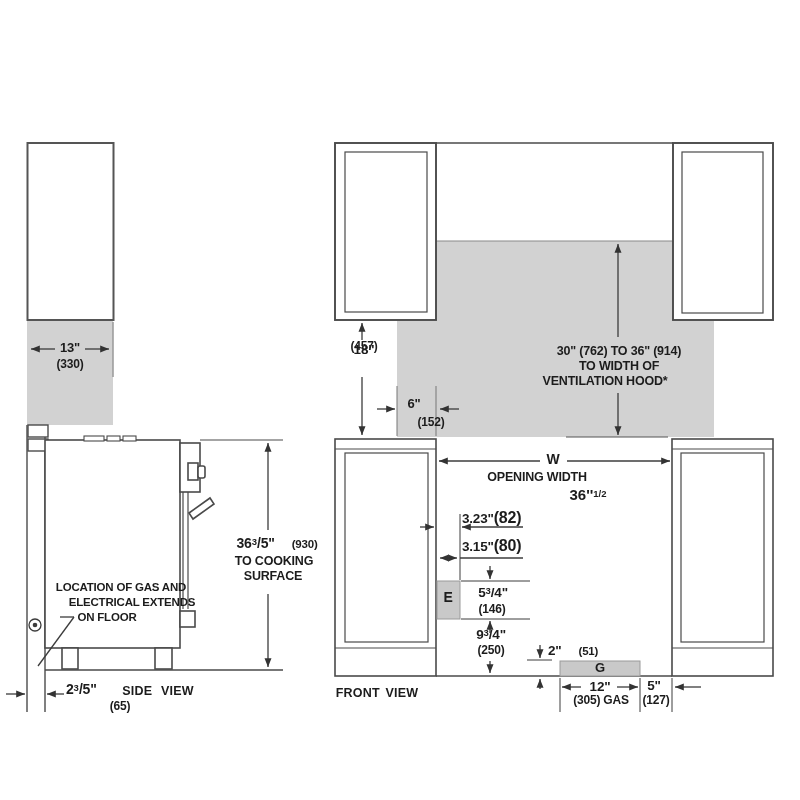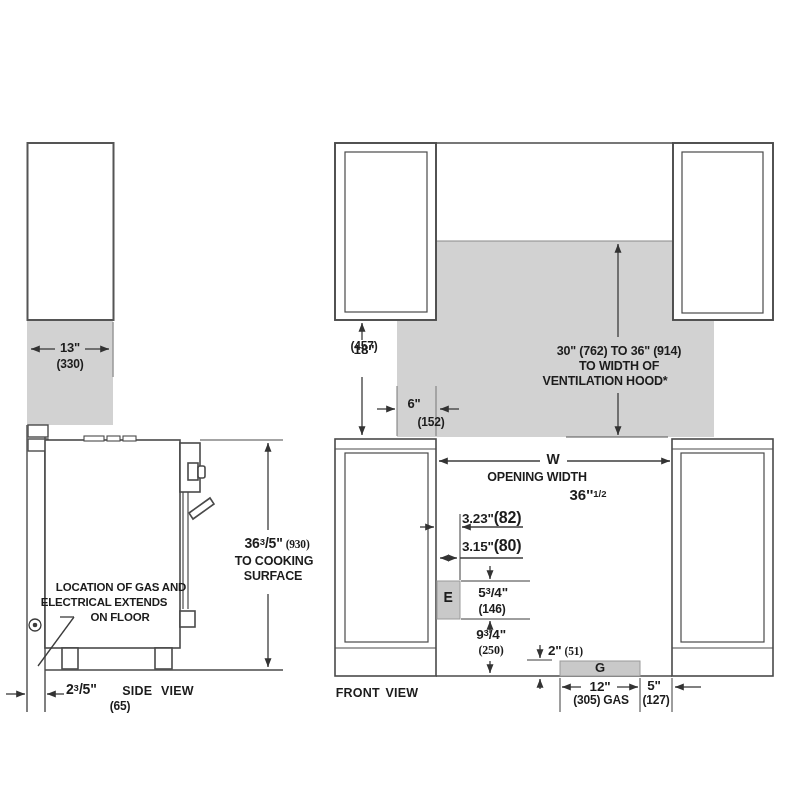--- a/index.html
+++ b/index.html
@@ -9,21 +9,21 @@
   .lbl{position:absolute;font-weight:700;color:#1c1c1c;white-space:nowrap;
        letter-spacing:-0.2px;line-height:1.12;font-size:13px;}
   .ctr{transform:translateX(-50%);}
   .f115{font-size:11.5px;}
   .f12{font-size:12px;}
   .f125{font-size:12.5px;}
   .f13{font-size:13px;}
   .f135{font-size:13.5px;}
   .f14{font-size:14px;}
   .f15{font-size:15px;letter-spacing:0;}
-  .mm{font-size:11.5px;margin-left:3px;font-family:Liberation Serif, serif;}
+  .mm{font-size:11.5px;margin-left:17px;}
   .mm0{font-size:16px;}
   sup{font-size:9.5px;vertical-align:3.5px;letter-spacing:0;}
   .ws{word-spacing:5px;letter-spacing:0.2px;text-align:center;}
 </style>
 </head>
 <body>
 
 <div id="canvas">
 
   <svg id="art" width="800" height="800" viewBox="0 0 800 800">
@@ -170,22 +170,22 @@
   </svg>
 
   <div class="lbl ctr f13" style="left:70px;top:341px;">13"</div>
   <div class="lbl ctr f12" style="left:70px;top:358px;">(330)</div>
 
   <div class="lbl ctr f14" style="left:277px;top:536px;"><span>36</span><sup>3</sup><span>/5"</span><span class="mm">(930)</span></div>
   <div class="lbl ctr f125" style="left:274px;top:554px;">TO COOKING</div>
   <div class="lbl ctr f125" style="left:273px;top:569px;text-align:center;">SURFACE</div>
 
   <div class="lbl ctr f115" style="left:121px;top:581px;text-align:center;">LOCATION OF GAS AND</div>
-  <div class="lbl ctr f115" style="left:104px;top:596px;">ELECTRICAL EXTENDS</div>
-  <div class="lbl ctr f115" style="left:120px;top:611px;">ON FLOOR</div>
+  <div class="lbl ctr f115" style="left:132px;top:596px;">ELECTRICAL EXTENDS</div>
+  <div class="lbl ctr f115" style="left:107px;top:611px;">ON FLOOR</div>
 
   <div class="lbl f14" style="left:66px;top:682px;"><span>2</span><sup>3</sup><span>/5"</span></div>
   <div class="lbl ctr f12" style="left:85px;top:700px;margin-left:35px;">(65)</div>
   <div class="lbl ctr f125 ws" style="left:158px;top:684px;">SIDE VIEW</div>
 
   <div class="lbl ctr f135" style="left:364px;top:342px;">18"</div>
   <div class="lbl ctr f12" style="left:364px;top:340px;">(457)</div>
 
   <div class="lbl ctr f125" style="left:619px;top:344px;">30" (762) TO 36" (914)</div>
   <div class="lbl ctr f125" style="left:619px;top:359px;">TO WIDTH OF</div>
@@ -198,21 +198,21 @@
   <div class="lbl ctr f125" style="left:537px;top:470px;">OPENING WIDTH</div>
   <div class="lbl ctr f15" style="left:588px;top:487px;"><span>36''</span><sup>1/2</sup></div>
 
   <div class="lbl f135" style="left:462px;top:509px;"><span>3.23"</span><span class="mm0">(82)</span></div>
   <div class="lbl f135" style="left:462px;top:537px;"><span>3.15"</span><span class="mm0">(80)</span></div>
 
   <div class="lbl ctr f14" style="left:448px;top:590px;">E</div>
   <div class="lbl ctr f135" style="left:493px;top:585px;"><span>5</span><sup>3</sup><span>/4"</span></div>
   <div class="lbl ctr f12" style="left:492px;top:603px;">(146)</div>
   <div class="lbl ctr f135" style="left:491px;top:627px;"><span>9</span><sup>3</sup><span>/4"</span></div>
-  <div class="lbl ctr f12" style="left:491px;top:644px;font-family:Liberation Serif, serif;">(250)</div>
+  <div class="lbl ctr f12" style="left:491px;top:644px;">(250)</div>
 
   <div class="lbl f135" style="left:548px;top:643px;"><span>2"</span><span class="mm">(51)</span></div>
   <div class="lbl ctr f13" style="left:600px;top:661px;line-height:14px;">G</div>
 
   <div class="lbl ctr f135" style="left:600px;top:679px;">12"</div>
   <div class="lbl ctr f12" style="left:601px;top:694px;">(305) GAS</div>
   <div class="lbl ctr f135" style="left:654px;top:678px;">5"</div>
   <div class="lbl ctr f12" style="left:656px;top:694px;">(127)</div>
 
   <div class="lbl ctr f125" style="left:377px;top:686px;letter-spacing:0.2px;word-spacing:2px;">FRONT VIEW</div>

